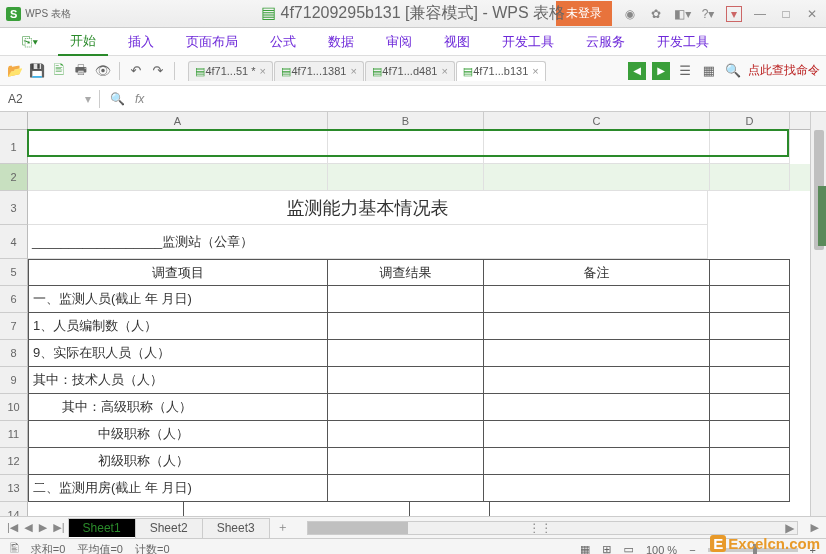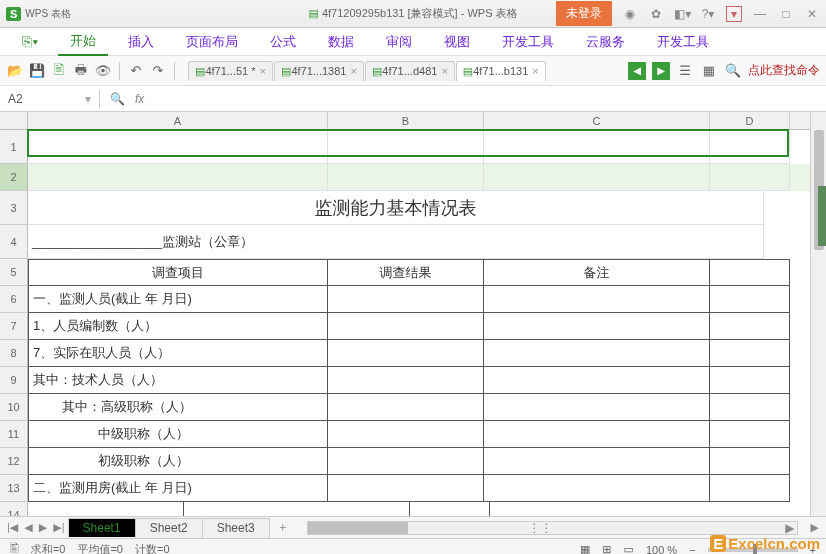--- a/index.html
+++ b/index.html
@@ -1,20 +1,20 @@
 <!DOCTYPE html>
 <html><head>
 <meta charset="utf-8">
 <style>
 *{box-sizing:border-box;margin:0;padding:0;font-family:"Microsoft YaHei",Arial,sans-serif}
 body{width:826px;height:554px;background:#fff;overflow:hidden;position:relative;font-size:12px}
 .titlebar{height:28px;background:linear-gradient(#f5f5f5,#ececec);display:flex;align-items:center;padding:0 6px;border-bottom:1px solid #ccc}
 .app-badge{background:#3a9f3a;color:#fff;font-weight:bold;padding:1px 4px;border-radius:2px;font-size:11px;margin-right:4px}
 .app-name{color:#666;font-size:10px;margin-right:auto}
-.title-center{position:absolute;left:0;right:0;text-align:center;color:#666;font-size:11px;pointer-events:none}
+.title-center{position:absolute;left:0;right:0;text-align:center;color:#666;font-size:16px;pointer-events:none}
 .title-center .doc-ico{color:#3a9f3a}
 .title-right{display:flex;align-items:center;gap:10px;color:#888}
 .login-btn{background:#e8733c;color:#fff;padding:4px 10px;font-size:12px}
 .win-btn{width:16px;text-align:center;color:#888}
 .menubar{height:28px;display:flex;align-items:center;padding:0 10px;border-bottom:1px solid #ddd;gap:8px}
 .menubar span{padding:4px 12px;color:#6d28d9;font-size:13px}
 .menubar .active{color:#2a8a2a;border-bottom:2px solid #2a8a2a}
 .toolbar{height:30px;display:flex;align-items:center;padding:0 6px;gap:4px;border-bottom:1px solid #ddd;background:#f9f9f9}
 .tb-ico{width:18px;height:18px;display:inline-flex;align-items:center;justify-content:center;color:#666;font-size:13px}
 .tb-sep{width:1px;height:18px;background:#ccc;margin:0 3px}
@@ -32,21 +32,21 @@
 .colhdr div{border-right:1px solid #ccc;text-align:center;color:#666;font-size:11px;line-height:18px}
 .cA{width:300px}.cB{width:156px}.cC{width:226px}.cD{width:80px}
 .corner{position:absolute;top:0;left:0;width:28px;height:18px;background:#f0f0f0;border-right:1px solid #bbb;border-bottom:1px solid #bbb}
 .rows{position:absolute;top:18px;left:0;right:16px;bottom:0}
 .row{display:flex;height:27px}
 .row.tall{height:34px}
 .row.sel{background:#eaf5e8}
 .rh{width:28px;background:#f0f0f0;border-right:1px solid #bbb;border-bottom:1px solid #ccc;text-align:center;color:#666;font-size:11px;display:flex;align-items:center;justify-content:center}
 .row.sel .rh{background:#c8e0c0}
 .cell{border-right:1px solid #e0e0e0;border-bottom:1px solid #e0e0e0;padding:2px 4px;display:flex;align-items:center;color:#333;font-size:13px;overflow:hidden}
-.merged{width:736px;justify-content:center}
+.merged{width:680px;justify-content:center}
 .title-cell{font-size:18px;font-weight:500}
 .tbl .cell{border-right:1px solid #555;border-bottom:1px solid #555}
 .tbl .cA{border-left:1px solid #555}
 .hdr-row .cell{justify-content:center;border-top:1px solid #555}
 .sel-border{position:absolute;top:17px;left:27px;width:762px;height:28px;border:2px solid #2a8a2a;pointer-events:none}
 .vsb{position:absolute;top:0;right:0;width:16px;bottom:0;background:#f0f0f0;border-left:1px solid #ccc}
 .vsb-thumb{position:absolute;top:18px;right:2px;width:10px;height:120px;background:#c0c0c0;border-radius:2px}
 .side-green{position:absolute;right:0;top:74px;width:8px;height:60px;background:#5a8a5a}
 .sheettabs{height:22px;display:flex;align-items:center;background:#f5f5f5;border-top:1px solid #ccc;padding:0 4px}
 .nav-arr{color:#888;padding:0 3px;font-size:11px}
@@ -182,21 +182,21 @@
       </div>
       <div class="row tbl">
         <div class="rh">7</div>
         <div class="cell cA" style="white-space: pre;">1、人员编制数（人）</div>
         <div class="cell cB" style="white-space: pre;"></div>
         <div class="cell cC" style="white-space: pre;"></div>
         <div class="cell cD"></div>
       </div>
       <div class="row tbl">
         <div class="rh">8</div>
-        <div class="cell cA" style="white-space: pre;">7、实际在职人员（人）</div>
+        <div class="cell cA" style="white-space: pre;">9、实际在职人员（人）</div>
         <div class="cell cB" style="white-space: pre;"></div>
         <div class="cell cC" style="white-space: pre;"></div>
         <div class="cell cD"></div>
       </div>
       <div class="row tbl">
         <div class="rh">9</div>
         <div class="cell cA" style="white-space: pre;">其中：技术人员（人）</div>
         <div class="cell cB" style="white-space: pre;"></div>
         <div class="cell cC" style="white-space: pre;"></div>
         <div class="cell cD"></div>

